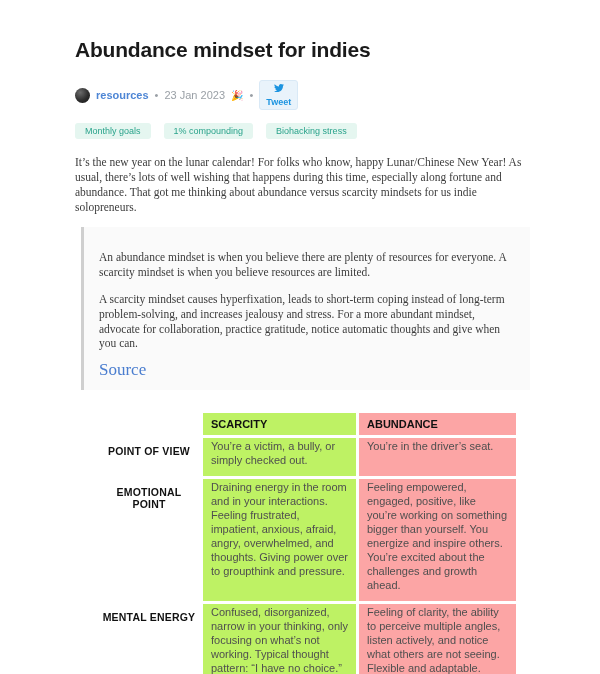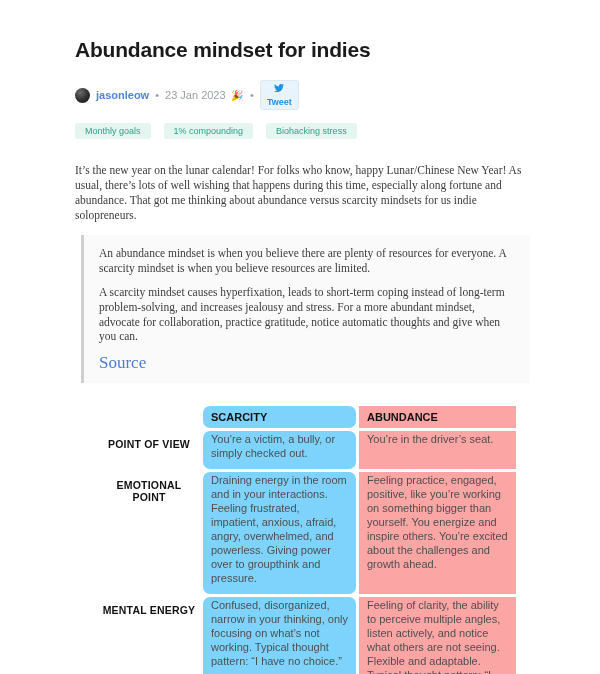--- a/index.html
+++ b/index.html
@@ -38,56 +38,56 @@
   .tweet-btn {
     display: inline-flex; align-items: center; gap: 4px;
     background: #e9f3fb; border: 1px solid #d9e9f6;
     color: #1c94e0; font-size: 9px; font-weight: 700;
     padding: 2px 6px; border-radius: 3px; text-decoration: none;
     cursor: pointer;
     flex-direction: column;
   }
   .tweet-btn svg { width: 10px; height: 10px; fill: #1c94e0; }
 
-  .tags { display: flex; gap: 13px; margin-bottom: 24px; }
+  .tags { display: flex; gap: 13px; margin-bottom: 16px; }
   .tag {
     font-family: "Liberation Sans", sans-serif;
     font-size: 9px; color: #2aa38b; background: #e5f6f0;
     padding: 3px 10px; border-radius: 3px; text-decoration: none;
     cursor: pointer;
   }
 
   .intro {
     font-size: 11.5px; line-height: 1.3; color: #3c3c3c;
     margin: 0 0 12px 0;
   }
 
   .quote-block {
     margin: 0 0 20px 6px;
     background: #fafafa;
     border-left: 3px solid #cfcfcf;
     padding: 11px 15px 10px 15px;
   }
-  .quote-block p { margin: 0 0 9px 0; font-size: 11.5px; line-height: 1.3; color: #3c3c3c; }
+  .quote-block p { margin: 12px 0 9px 0; font-size: 11.5px; line-height: 1.3; color: #3c3c3c; }
   .source-link { font-size: 17px; color: #4a7dcf; text-decoration: none; cursor: pointer; }
 
   .ctable {
     border-collapse: separate; border-spacing: 3px;
     margin-left: 22px; margin-top: 4px;
     font-family: "Liberation Sans", sans-serif;
     table-layout: fixed;
   }
   .col-label-w { width: 100px; }
   .col-scarcity-w { width: 153px; }
   .col-abundance-w { width: 157px; }
   .col-h {
     font-size: 11px; font-weight: 700; color: #111;
     text-align: left; padding: 5px 8px;
   }
-  .scarcity-bg { background: #7dd3fc; border-radius: 7px; }
+  .scarcity-bg { background: #bef264; }
   .abundance-bg { background: #fca5a5; }
   .row-label {
     font-size: 10.5px; font-weight: 700; color: #111;
     vertical-align: top;
     padding: 7px 2px 0 0; letter-spacing: 0.2px;
     background: #ffffff;
   }
   .cell {
     font-size: 11px; line-height: 14px; color: #4f4f4f;
     vertical-align: top; padding: 1px 8px 9px 8px;
@@ -95,21 +95,21 @@
 </style>
 </head>
 <body>
 
 <article class="container">
 
   <h1 class="page-title">Abundance mindset for indies</h1>
 
   <div class="byline">
     <span class="avatar"></span>
-    <a class="author-link">jasonleow</a>
+    <a class="author-link">resources</a>
     <span class="meta">•</span>
     <span class="meta">23 Jan 2023</span>
     <span class="emoji">🎉</span>
     <span class="meta">•</span>
     <a class="tweet-btn">
       <svg viewBox="0 0 24 24" aria-hidden="true">
           <path d="M23.953 4.57a10 10 0 01-2.825.775 4.958 4.958 0 002.163-2.723c-.951.555-2.005.959-3.127 1.184a4.92 4.92 0 00-8.384 4.482C7.69 8.095 4.067 6.13 1.64 3.162a4.822 4.822 0 00-.666 2.475c0 1.71.87 3.213 2.188 4.096a4.904 4.904 0 01-2.228-.616v.06a4.923 4.923 0 003.946 4.827 4.996 4.996 0 01-2.212.085 4.936 4.936 0 004.604 3.417 9.867 9.867 0 01-6.102 2.105c-.39 0-.779-.023-1.17-.067a13.995 13.995 0 007.557 2.209c9.053 0 13.998-7.496 13.998-13.985 0-.21 0-.42-.015-.63A9.935 9.935 0 0024 4.59z"></path>
         </svg>
       <span>Tweet</span>
     </a>
@@ -143,22 +143,22 @@
       </tr>
     </thead>
     <tbody>
       <tr>
         <th class="row-label">POINT OF VIEW</th>
         <td class="cell scarcity-bg">You’re a victim, a bully, or simply checked out.</td>
         <td class="cell abundance-bg">You’re in the driver’s seat.</td>
       </tr>
       <tr>
         <th class="row-label">EMOTIONAL POINT</th>
-        <td class="cell scarcity-bg">Draining energy in the room and in your interactions. Feeling frustrated, impatient, anxious, afraid, angry, overwhelmed, and powerless. Giving power over to groupthink and pressure.</td>
-        <td class="cell abundance-bg">Feeling practice, engaged, positive, like you’re working on something bigger than yourself. You energize and inspire others. You’re excited about the challenges and growth ahead.</td>
+        <td class="cell scarcity-bg">Draining energy in the room and in your interactions. Feeling frustrated, impatient, anxious, afraid, angry, overwhelmed, and thoughts. Giving power over to groupthink and pressure.</td>
+        <td class="cell abundance-bg">Feeling empowered, engaged, positive, like you’re working on something bigger than yourself. You energize and inspire others. You’re excited about the challenges and growth ahead.</td>
       </tr>
       <tr>
         <th class="row-label">MENTAL ENERGY</th>
         <td class="cell scarcity-bg">Confused, disorganized, narrow in your thinking, only focusing on what’s not working. Typical thought pattern: “I have no choice.”</td>
         <td class="cell abundance-bg">Feeling of clarity, the ability to perceive multiple angles, listen actively, and notice what others are not seeing. Flexible and adaptable. Typical thought pattern: “I always have a choice. If I were to notice something new, what would it be?” Creative agency. Nonjudgmental beginner’s mind.</td>
       </tr>
     </tbody>
   </table>
 
 </article>

